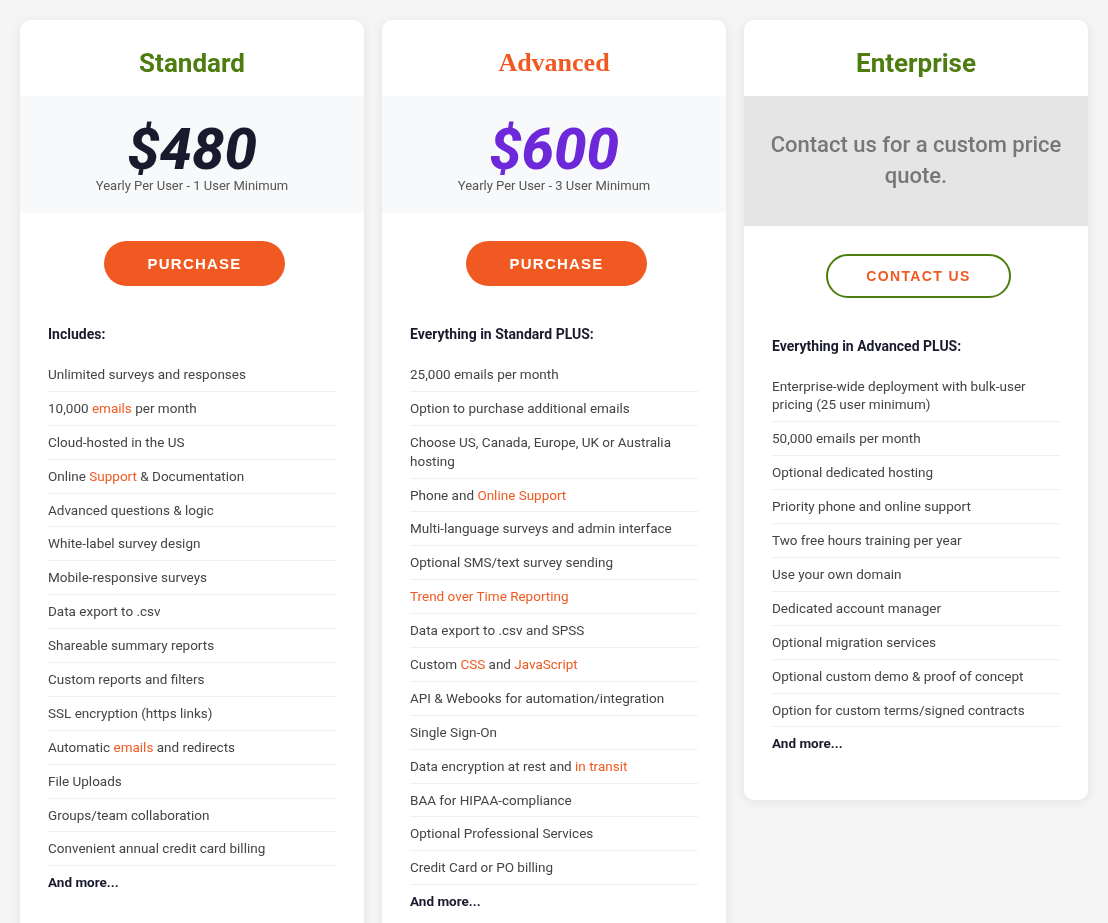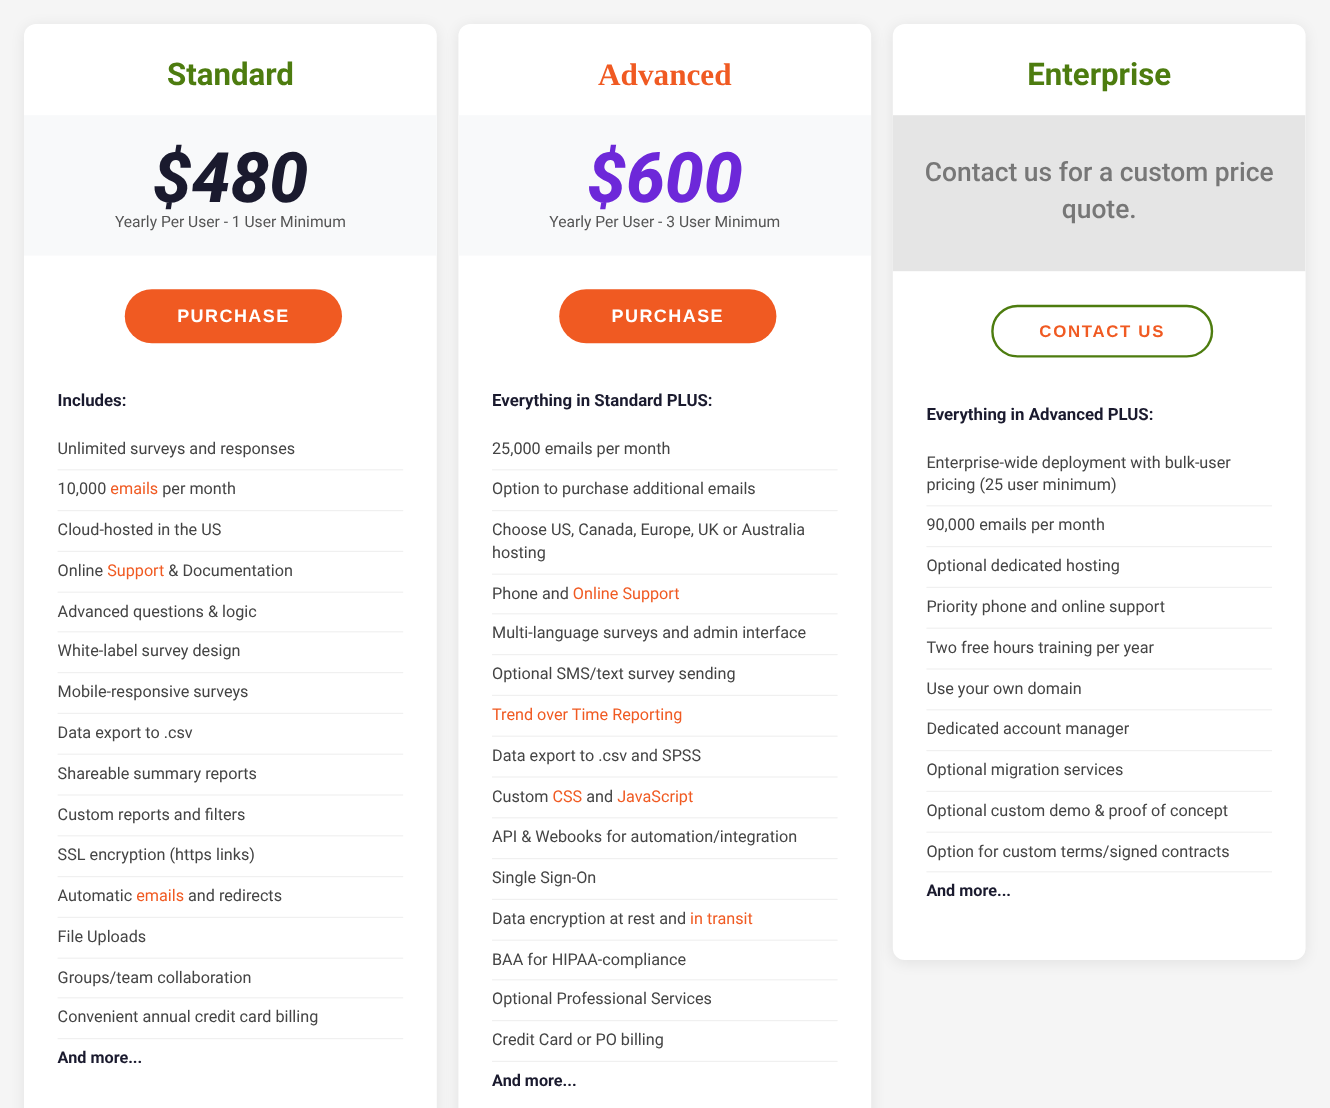--- a/index.html
+++ b/index.html
@@ -203,21 +203,21 @@
     </div>
     <div class="enterprise-price-section">
       <div class="enterprise-price-text">Contact us for a custom price quote.</div>
     </div>
     <div class="cta-section">
       <button class="contact-btn">CONTACT US</button>
     </div>
     <div class="features-section">
       <div class="features-heading">Everything in Advanced PLUS:</div>
       <div class="feature-item">Enterprise-wide deployment with bulk-user pricing (25 user minimum)</div>
-      <div class="feature-item">90,000 emails per month</div>
+      <div class="feature-item">50,000 emails per month</div>
       <div class="feature-item">Optional dedicated hosting</div>
       <div class="feature-item">Priority phone and online support</div>
       <div class="feature-item">Two free hours training per year</div>
       <div class="feature-item">Use your own domain</div>
       <div class="feature-item">Dedicated account manager</div>
       <div class="feature-item">Optional migration services</div>
       <div class="feature-item">Optional custom demo &amp; proof of concept</div>
       <div class="feature-item">Option for custom terms/signed contracts</div>
       <div class="feature-item and-more">And more...</div>
     </div>

